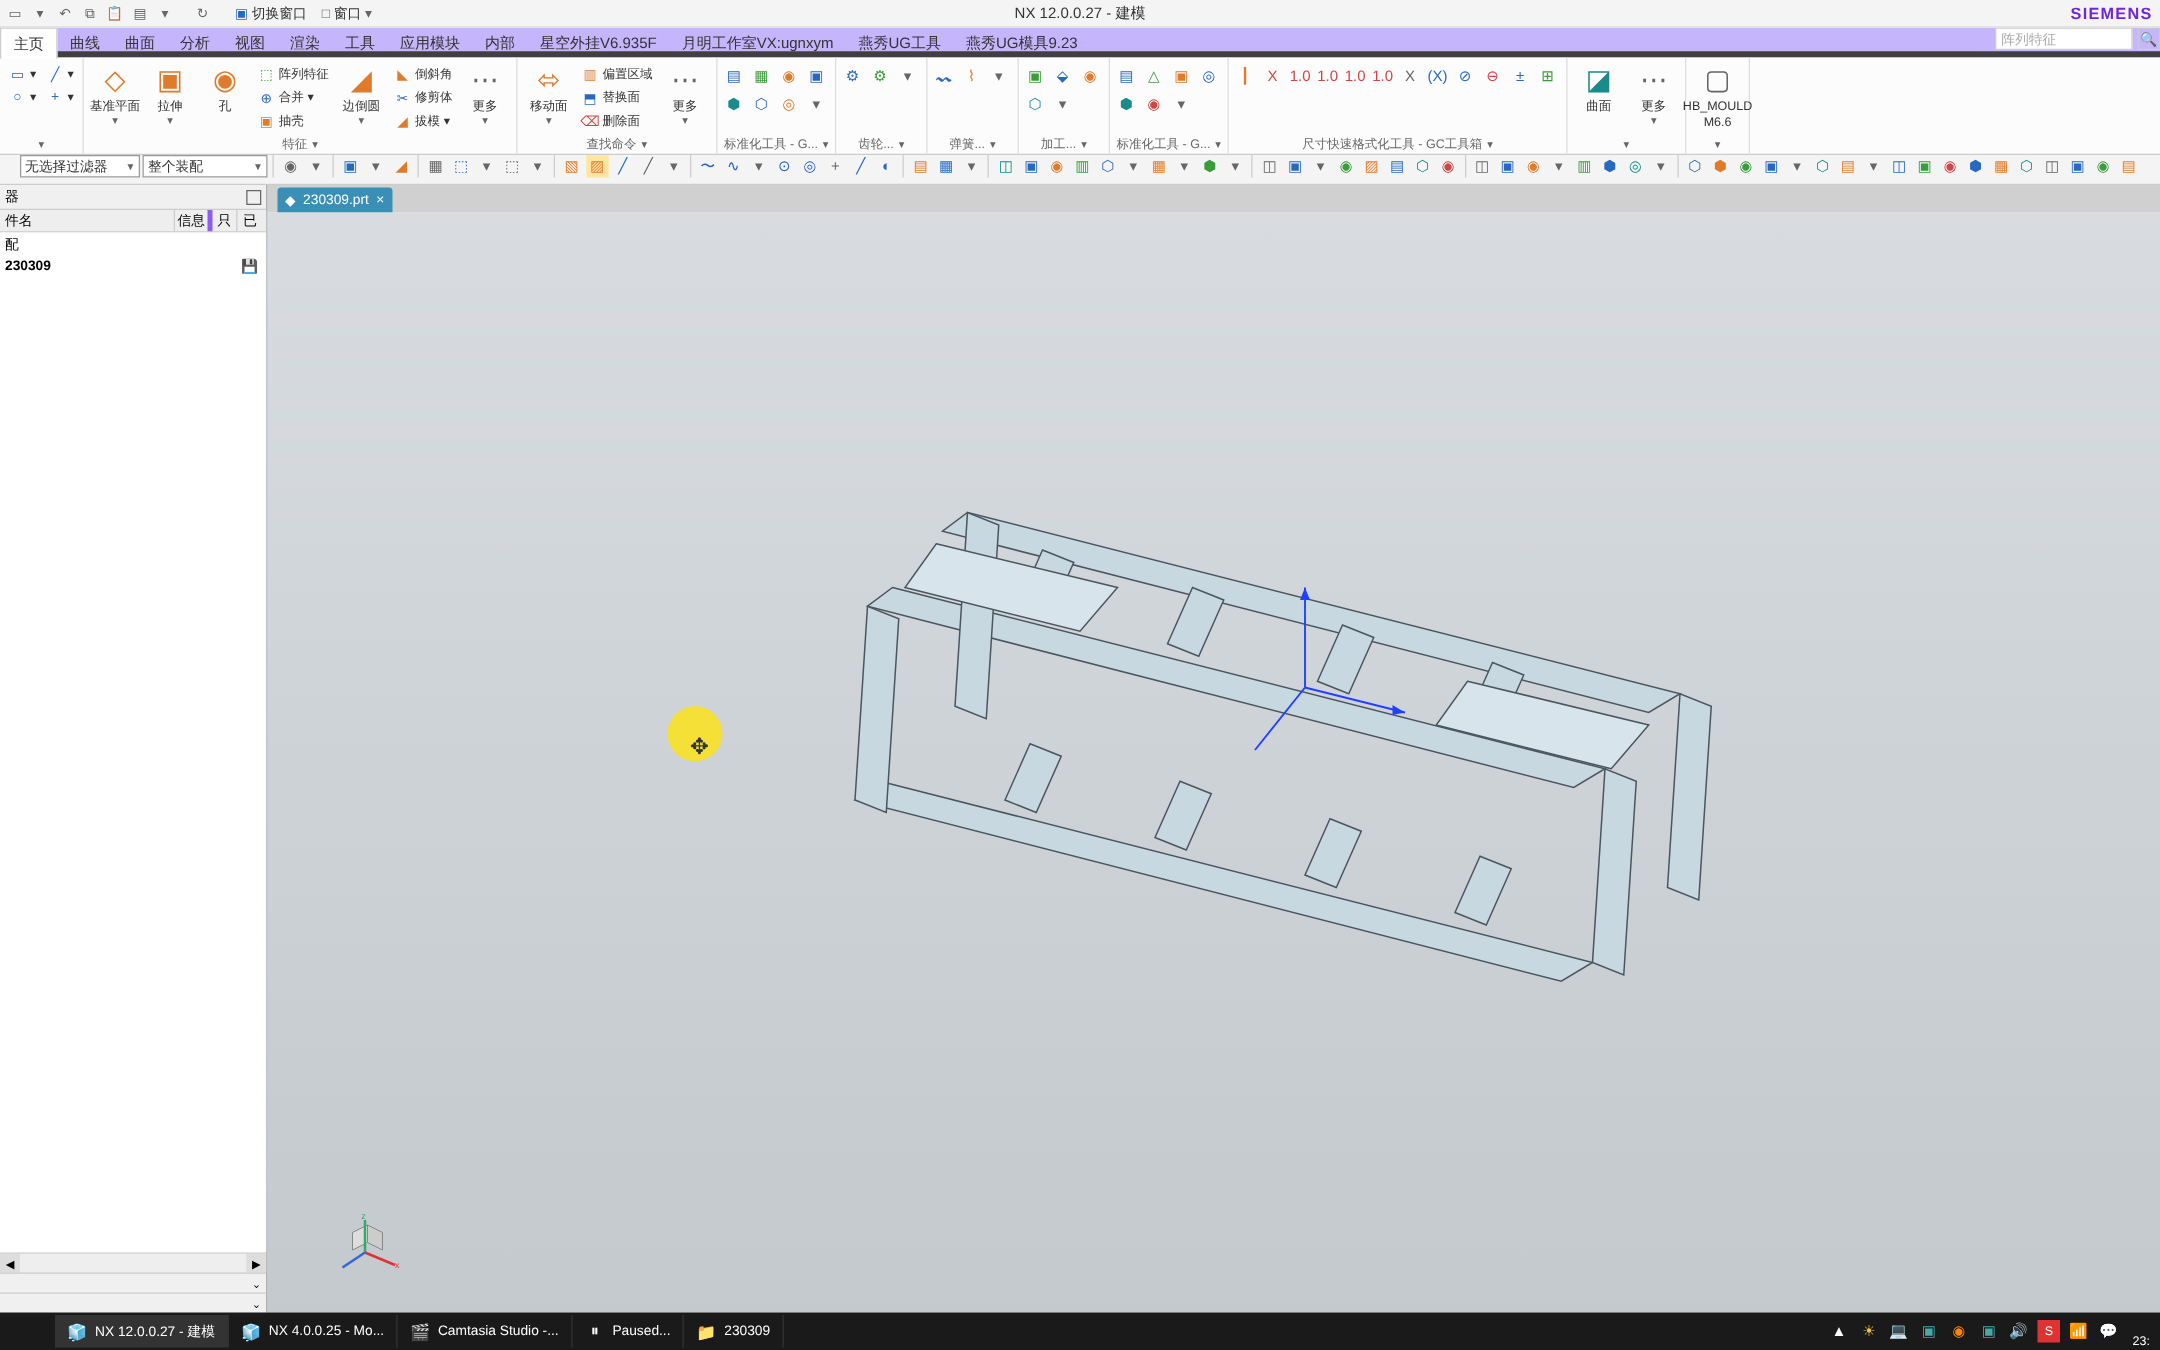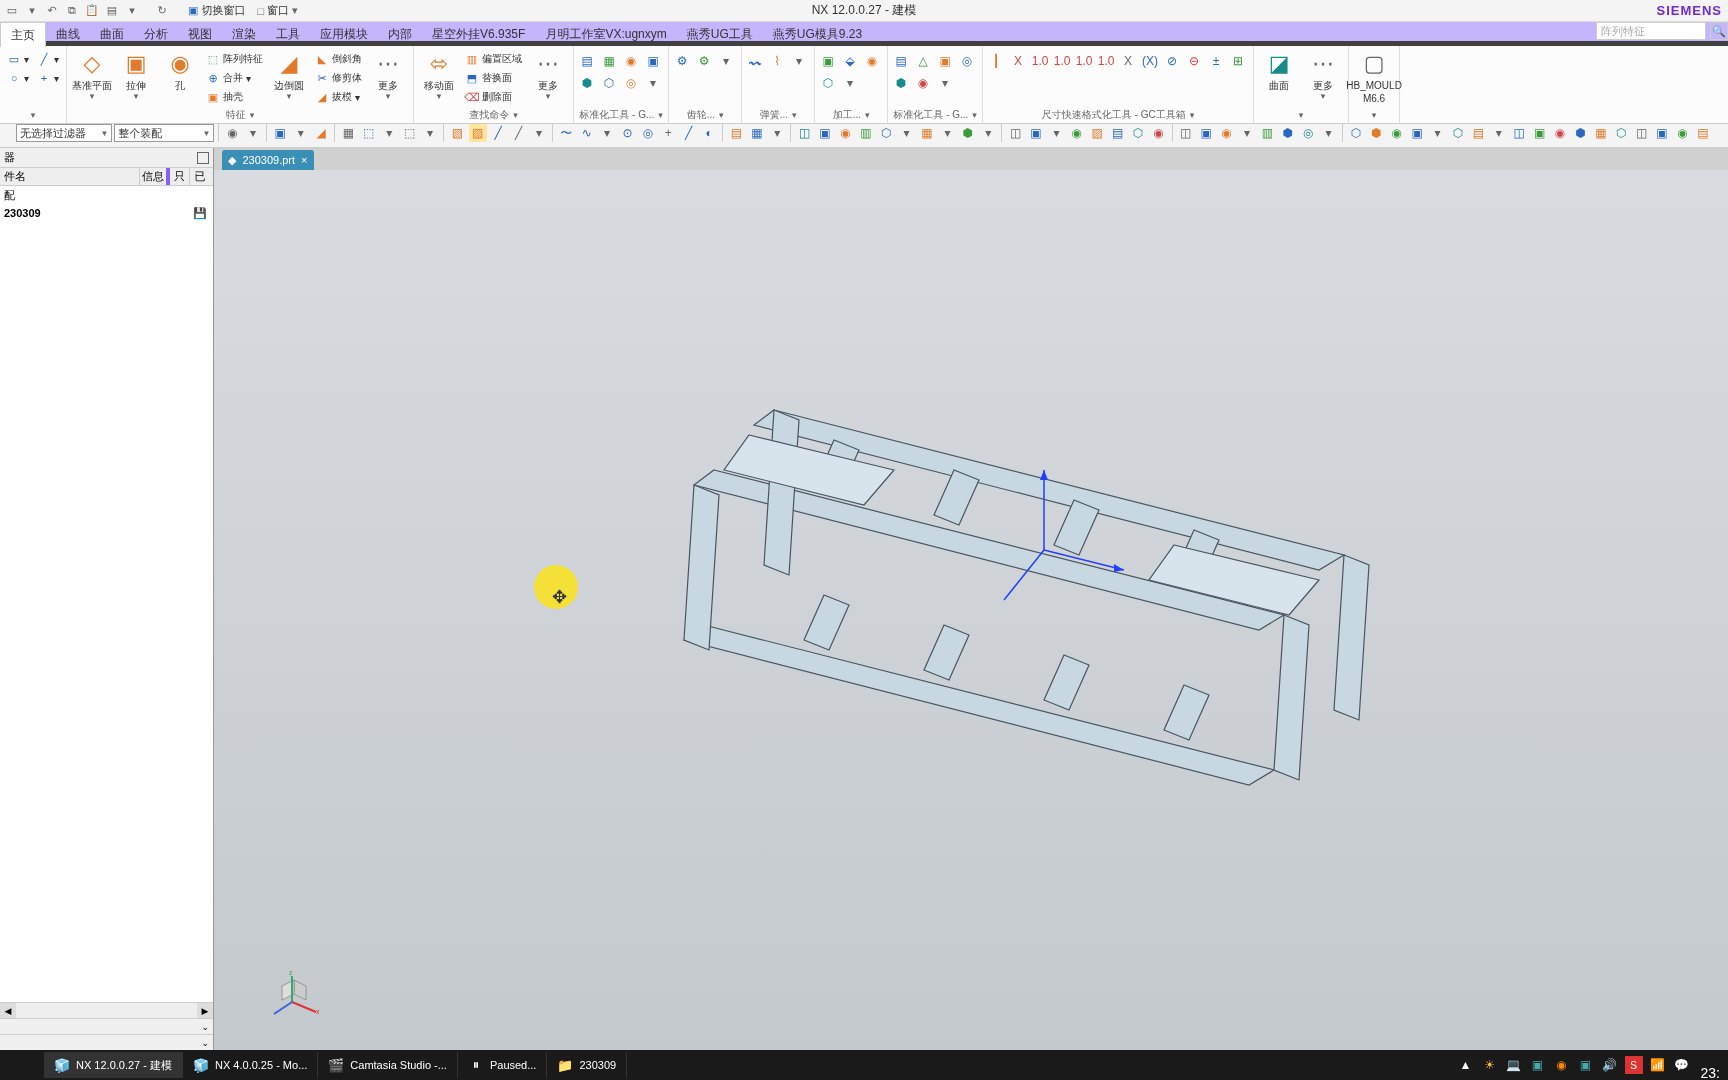--- a/index.html
+++ b/index.html
@@ -85,21 +85,21 @@
 .cursor-highlight { position: absolute; width: 44px; height: 44px; border-radius: 50%; background: #f5e038; left: 320px; top: 395px; }
 .cursor-glyph { position: absolute; left: 338px; top: 416px; font-size: 18px; color: #333; }
 
 
 .taskbar { position: absolute; bottom: 0; left: 0; right: 0; height: 30px; background: #1a1a1a; display: flex; align-items: center; }
 .task-btn { height: 26px; display: flex; align-items: center; gap: 6px; padding: 0 10px; color: #fff; font-size: 11px; border-right: 1px solid #333; }
 .task-btn .tic { width: 16px; height: 16px; display: flex; align-items: center; justify-content: center; font-size: 13px; }
 .task-btn.active { background: #333; }
 .tray { margin-left: auto; display: flex; align-items: center; gap: 6px; padding-right: 8px; }
 .tray .tic { width: 18px; height: 18px; display: flex; align-items: center; justify-content: center; font-size: 12px; color: #fff; }
-.tray .clock { color: #fff; font-size: 14px; margin-left: 4px; margin-top: 16px; }
+.tray .clock { color: #fff; font-size: 10px; margin-left: 4px; margin-top: 16px; }
 
 
 .c-blue { color: #2968c0; }
 .c-green { color: #3a9c3a; }
 .c-orange { color: #e07b2c; }
 .c-red { color: #d04545; }
 .c-gray { color: #666; }
 .c-teal { color: #1a8a8a; }
 </style>
 </head>

